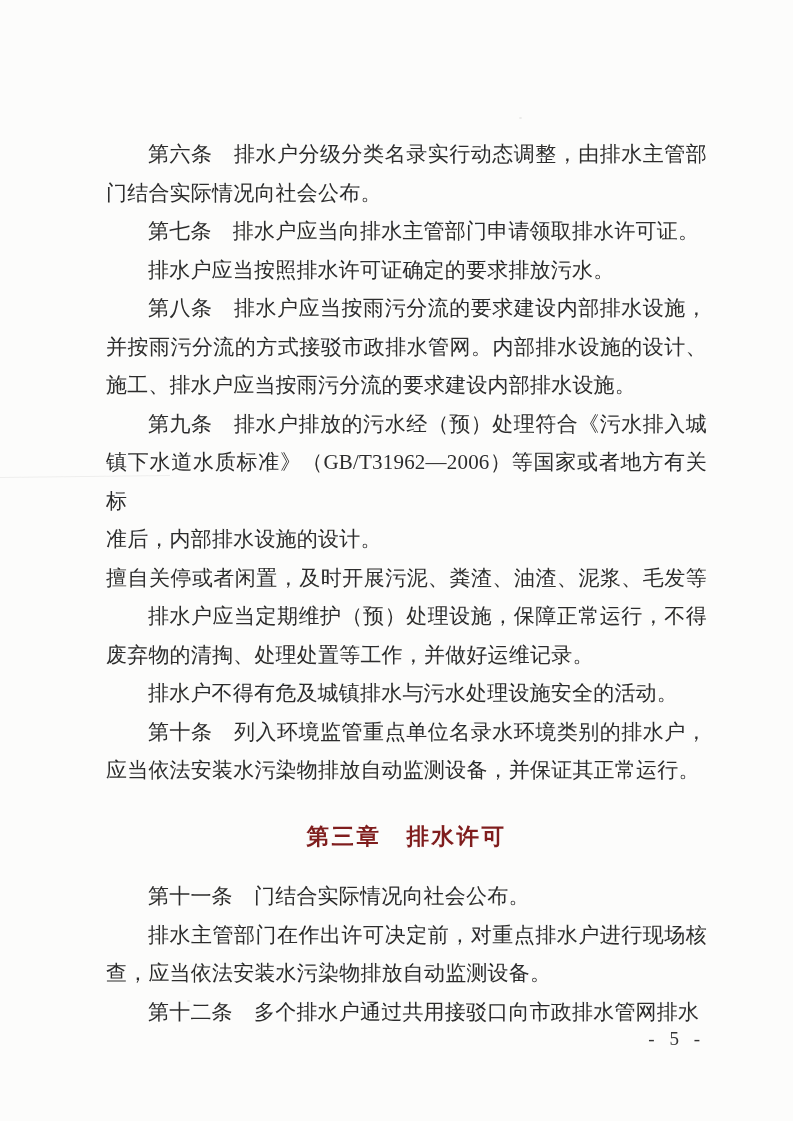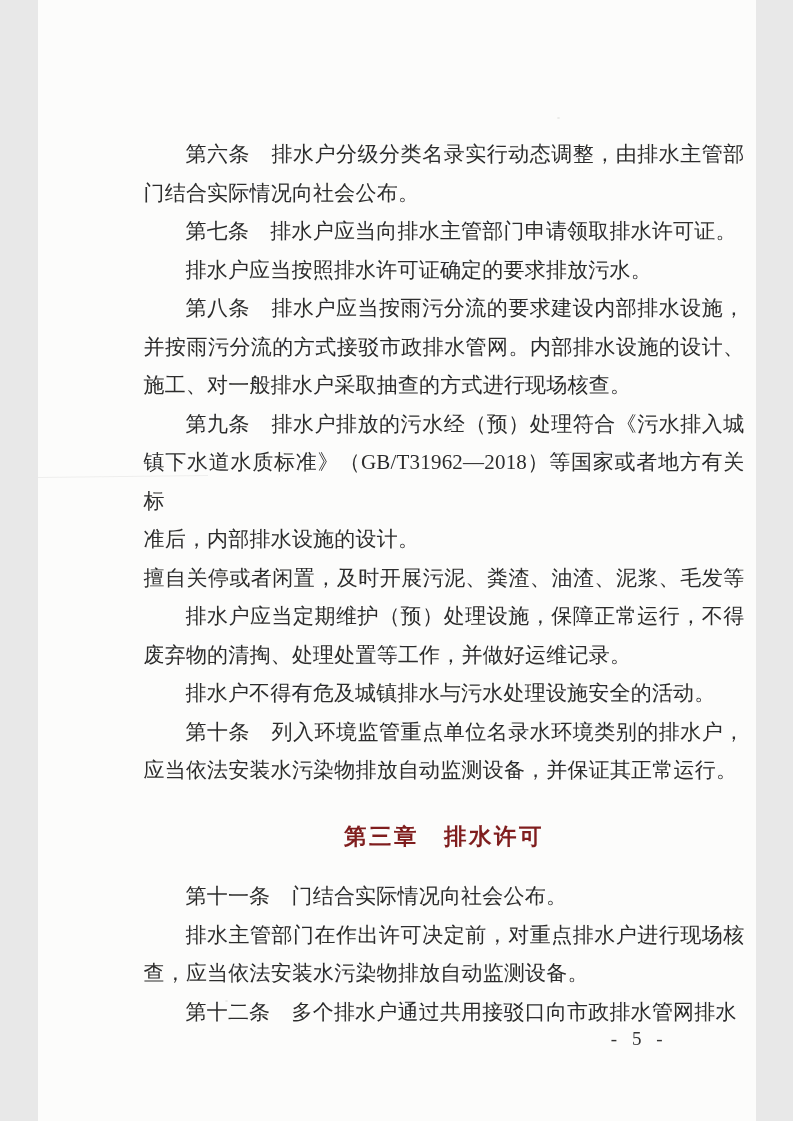--- a/index.html
+++ b/index.html
@@ -2,21 +2,21 @@
 <html><head>
 <meta charset="utf-8">
 <style>
   html, body {
     margin: 0;
     padding: 0;
     background: #e8e8e8;
   }
   .page {
     position: relative;
-    width: 718px;
+    width: 793px;
     height: 1121px;
     margin: 0 auto;
     background: #fcfcfb;
     overflow: hidden;
     font-family: "Liberation Serif", "DejaVu Serif", serif;
     color: #2c2c2c;
   }
   .content {
     position: absolute;
     left: 106px;
@@ -91,25 +91,25 @@
         </div>
         <div>
           <div class="line first">第七条　排水户应当向排水主管部门申请领取排水许可证。</div>
         </div>
         <div>
           <div class="line first">排水户应当按照排水许可证确定的要求排放污水。</div>
         </div>
         <div>
           <div class="line first just">第八条　排水户应当按雨污分流的要求建设内部排水设施，</div>
           <div class="line just">并按雨污分流的方式接驳市政排水管网。内部排水设施的设计、</div>
-          <div class="line">施工、对一般排水户采取抽查的方式进行现场核查。</div>
+          <div class="line">施工、排水户应当按雨污分流的要求建设内部排水设施。</div>
         </div>
         <div>
           <div class="line first just">第九条　排水户排放的污水经（预）处理符合《污水排入城</div>
-          <div class="line just">镇下水道水质标准》（GB/T31962—2018）等国家或者地方有关标</div>
+          <div class="line just">镇下水道水质标准》（GB/T31962—2006）等国家或者地方有关标</div>
           <div class="line">准后，内部排水设施的设计。</div>
         </div>
         <div>
           <div class="line just">擅自关停或者闲置，及时开展污泥、粪渣、油渣、泥浆、毛发等</div>
           <div class="line first just">排水户应当定期维护（预）处理设施，保障正常运行，不得</div>
           <div class="line">废弃物的清掏、处理处置等工作，并做好运维记录。</div>
         </div>
         <div>
           <div class="line first">排水户不得有危及城镇排水与污水处理设施安全的活动。</div>
         </div>

